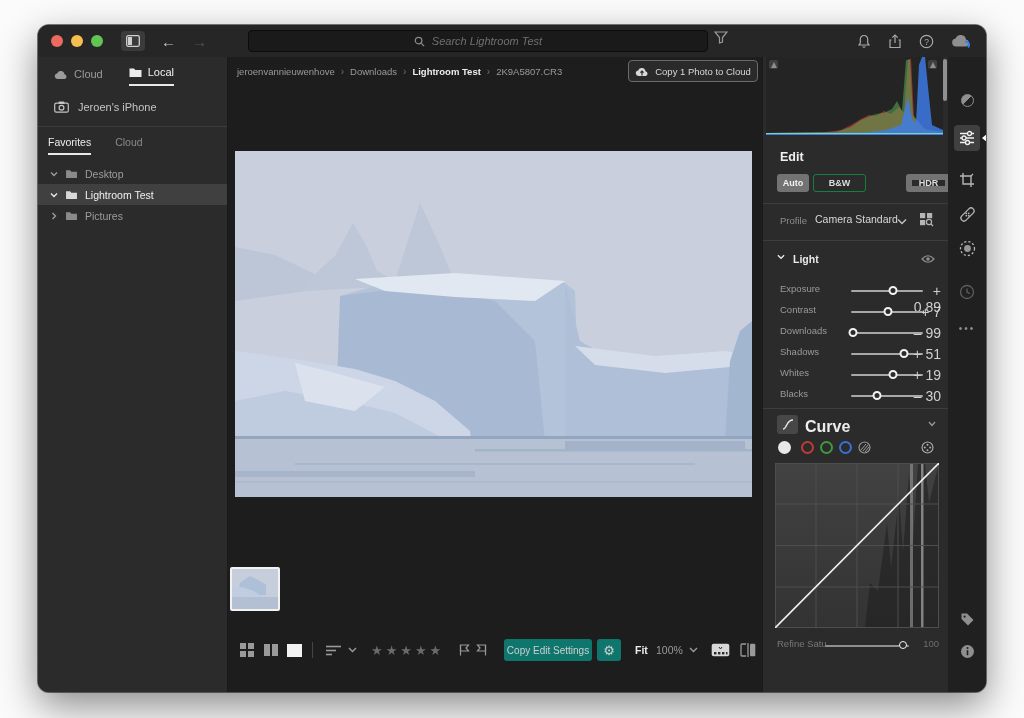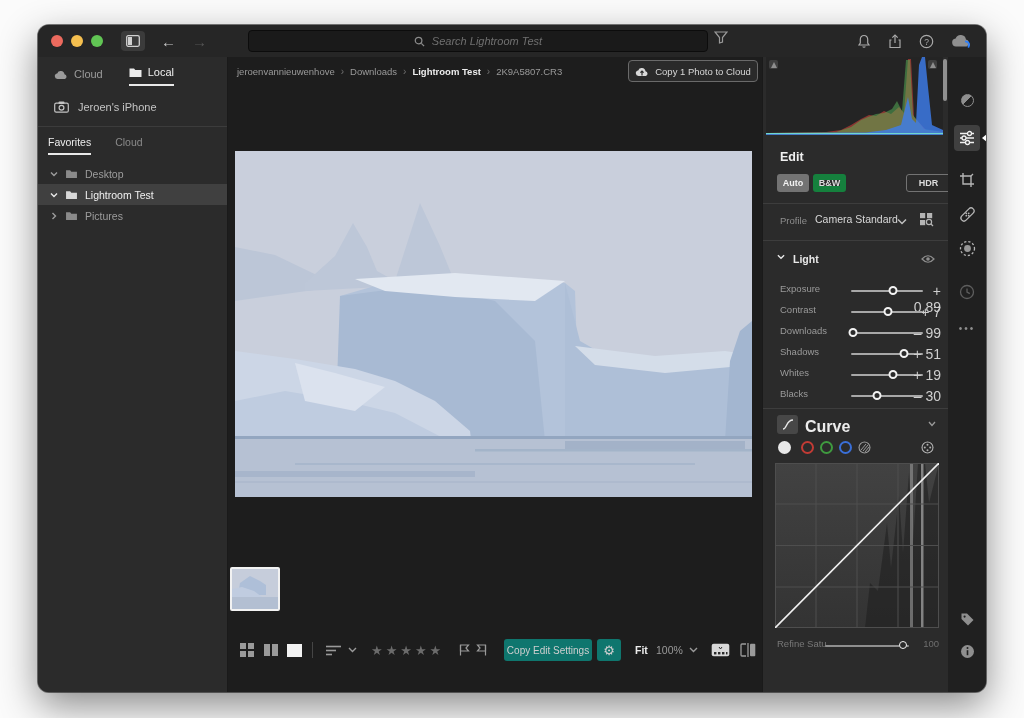--- a/index.html
+++ b/index.html
@@ -359,24 +359,24 @@
             <polygon points="0,6 3,0 6,6" fill="#8e8e8e"></polygon>
           </svg>
         </div>
     </div>
     <div class="scrollbar"></div>
 
     <div class="ep-title">Edit</div>
     <div class="ep-btn" style="left:14px; width:32px; background:#737373; color:#f2f2f2;">
         <span>Auto</span>
       </div>
-    <div class="ep-btn" style="left:50px; width:33px; border:6px solid #15803d; color:#dcdcdc;">
+    <div class="ep-btn" style="left:50px; width:53px; border:1px solid #15803d; color:#dcdcdc;">
         <span>B&amp;W</span>
       </div>
-    <div class="ep-btn" style="left:143px; width:45px; border:1px solid #737373; color:#dcdcdc;">
+    <div class="ep-btn" style="left:143px; width:45px; border:6px solid #737373; color:#dcdcdc;">
         <span>HDR</span>
       </div>
     <div class="ep-divider" style="top:146px"></div>
 
     <div class="profile-lbl">Profile</div>
     <div class="profile-val"><span>Camera Standard</span></div>
     <svg style="position:absolute; left:134px; top:161px;" width="10" height="7" viewBox="0 0 10 7">
         <polyline points="1,1.5 5,5.5 9,1.5" fill="none" stroke="#c0c0c0" stroke-width="1.5"></polyline>
       </svg>
     <svg style="position:absolute; left:156px; top:155px;" width="15" height="15" viewBox="0 0 15 15">

